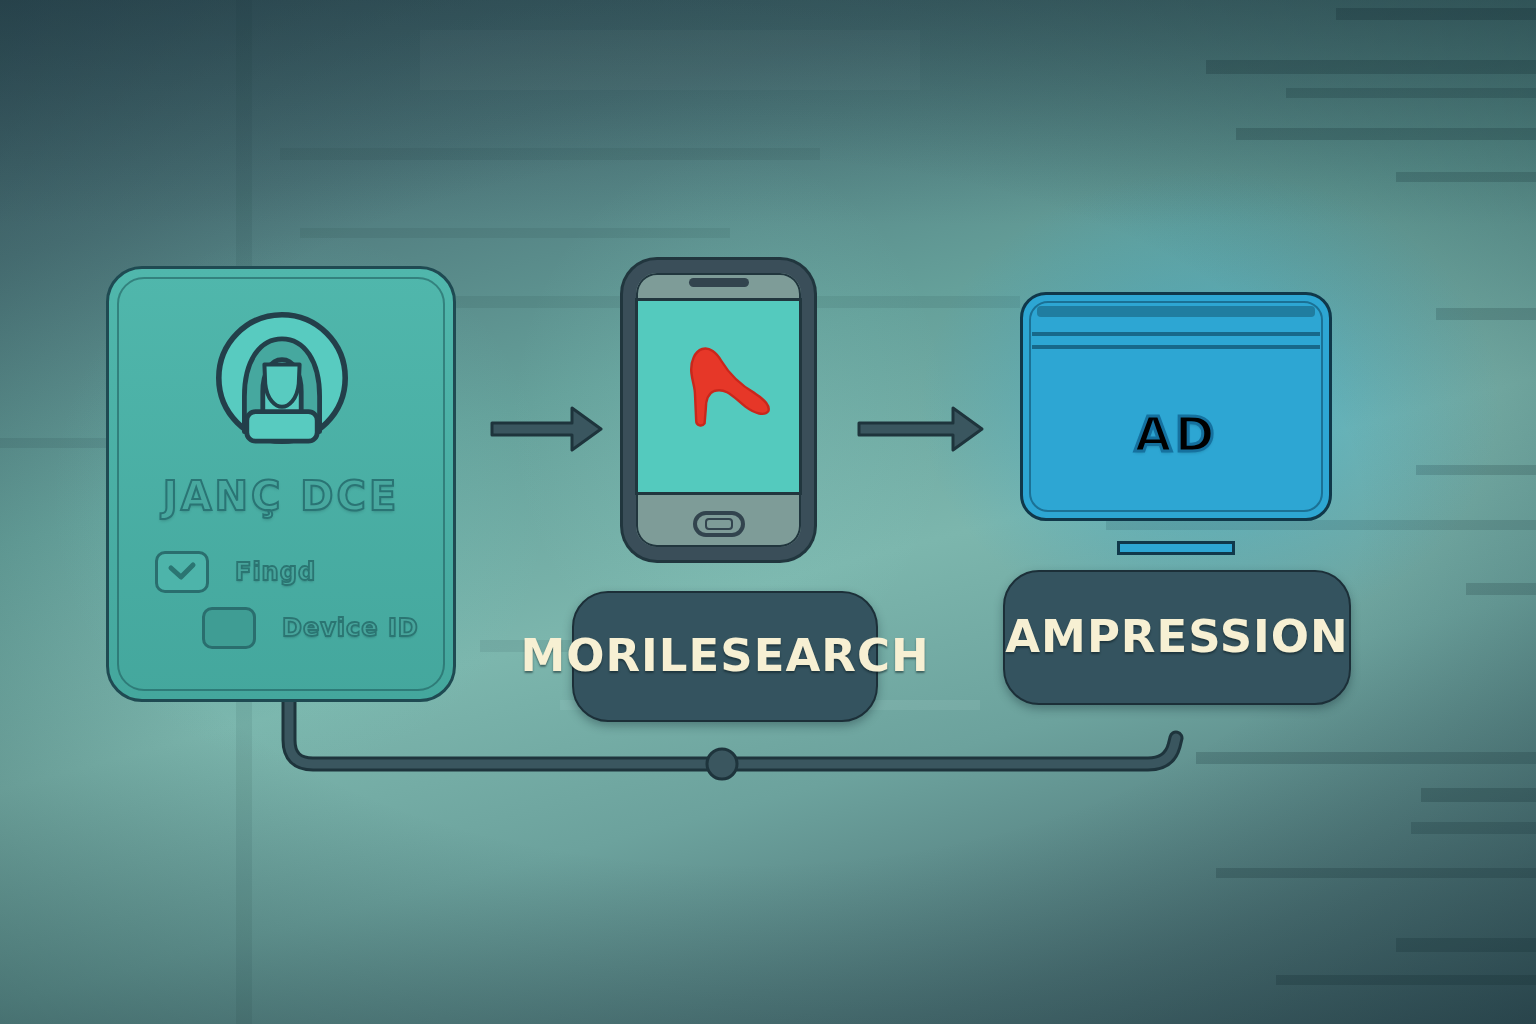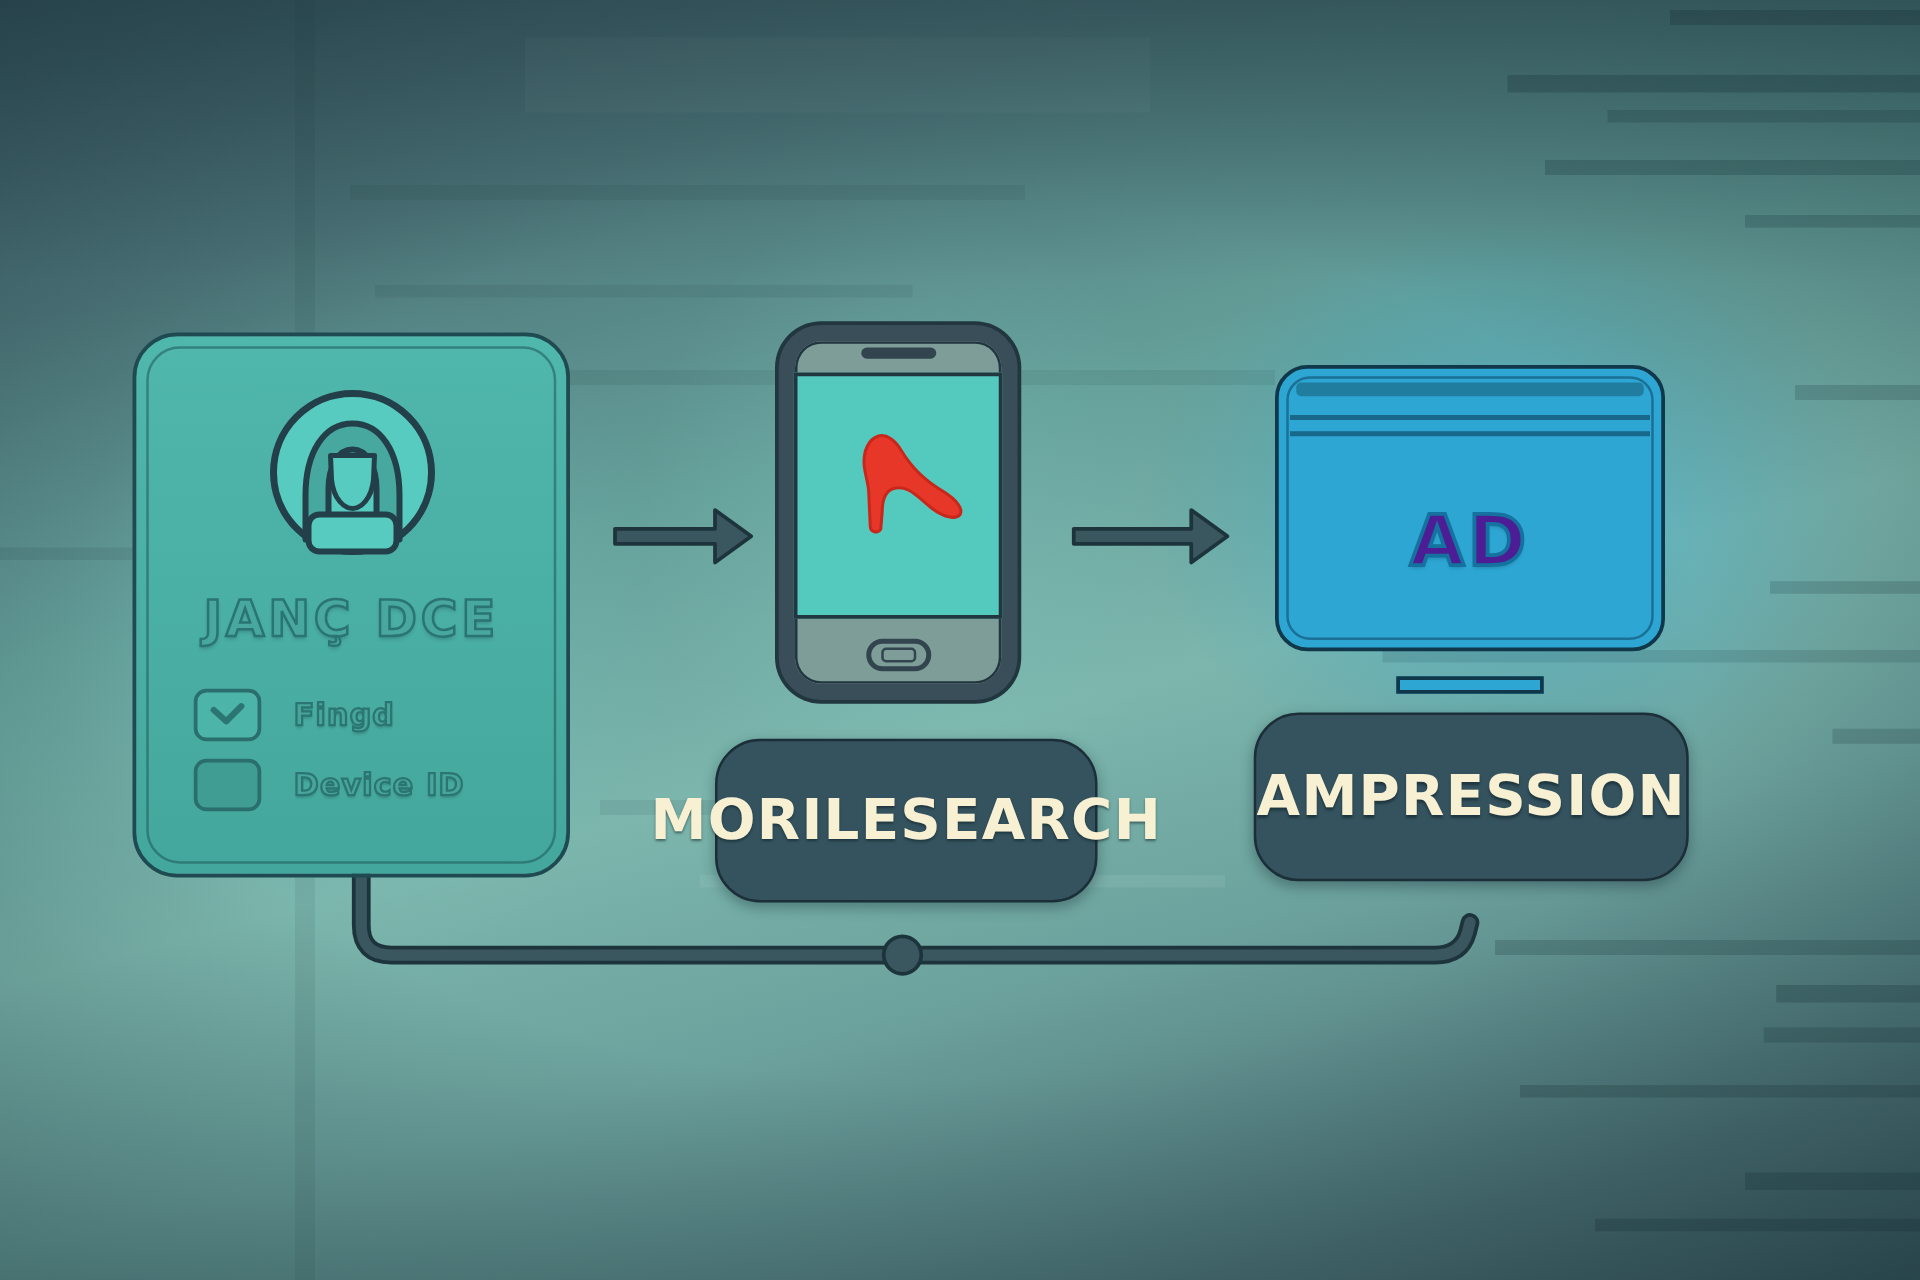--- a/index.html
+++ b/index.html
@@ -19,21 +19,21 @@
 
   
   .card{position:absolute;left:106px;top:266px;width:344px;height:430px;border-radius:36px;
     background:linear-gradient(180deg,#50b7ac,#44a79d);border:3px solid #1f4a52;z-index:5;}
   .card-line{position:absolute;inset:8px;border-radius:27px;border:2px solid rgba(29,88,90,.55);}
   .avatar{position:absolute;left:93px;top:26px;width:160px;height:158px;}
   .card-name{position:absolute;left:0;right:0;top:204px;text-align:center;
     font-size:40px;font-weight:bold;letter-spacing:3px;color:#48a89f;
     -webkit-text-stroke:2px #2a7474;text-shadow:0 2px 3px rgba(20,50,55,.25);}
   .check-row{position:absolute;left:46px;display:flex;align-items:center;gap:26px;}
-  .row-1{top:282px;} .row-2{top:338px;}
+  .row-1{top:282px;} .row-2{top:338px;margin-left:47px;}
   .checkbox{width:54px;height:42px;border-radius:10px;border:3px solid #2a6e6e;box-sizing:border-box;
     display:flex;align-items:center;justify-content:center;}
   .checkbox.checked{background:#4db4aa;}
   .checkbox.unchecked{background:#3f9d94;}
   .check-label{font-size:24px;font-weight:bold;letter-spacing:1px;color:#48a59c;
     -webkit-text-stroke:1.8px #2b7572;text-shadow:0 2px 2px rgba(20,50,55,.22);}
 
   
   .phone{position:absolute;left:623px;top:260px;width:191px;height:300px;border-radius:34px;
     background:#7e9c98;border:13px solid #3a4e59;box-sizing:border-box;
@@ -48,21 +48,21 @@
   .home-inner{width:24px;height:8px;border-radius:4px;border:2px solid #32444e;}
 
   
   .browser{position:absolute;left:1020px;top:292px;width:312px;height:229px;border-radius:26px;
     background:#2da6d3;border:3px solid #10384a;box-sizing:border-box;z-index:5;}
   .browser-line{position:absolute;inset:6px;border-radius:19px;border:2px solid rgba(12,70,98,.55);}
   .browser-band{position:absolute;left:14px;right:14px;top:11px;height:11px;border-radius:4px;background:rgba(10,48,66,.35);}
   .browser-rule{position:absolute;left:9px;right:9px;height:4px;background:rgba(12,70,98,.65);}
   .rule-1{top:37px;} .rule-2{top:50px;}
   .ad-zone{position:absolute;left:0;right:0;top:54px;bottom:0;display:flex;align-items:center;justify-content:center;}
-  .ad-text{font-size:56px;font-weight:bold;letter-spacing:3px;color:#4c1d95;
+  .ad-text{font-size:48px;font-weight:bold;letter-spacing:3px;color:#000000;
     -webkit-text-stroke:3px #15719f;text-shadow:0 2px 3px rgba(8,50,70,.25);}
   .browser-stand{position:absolute;left:1117px;top:541px;width:118px;height:14px;background:#2da6d3;
     border:3px solid #10384a;box-sizing:border-box;z-index:5;}
 
   
   .pill{position:absolute;background:#34535f;border:2px solid #1c2f38;border-radius:36px;z-index:6;
     display:flex;align-items:center;justify-content:center;
     box-shadow:0 4px 10px rgba(15,35,42,.35);}
   .pill-mobile{left:572px;top:591px;width:302px;height:127px;}
   .pill-impression{left:1003px;top:570px;width:344px;height:131px;}

